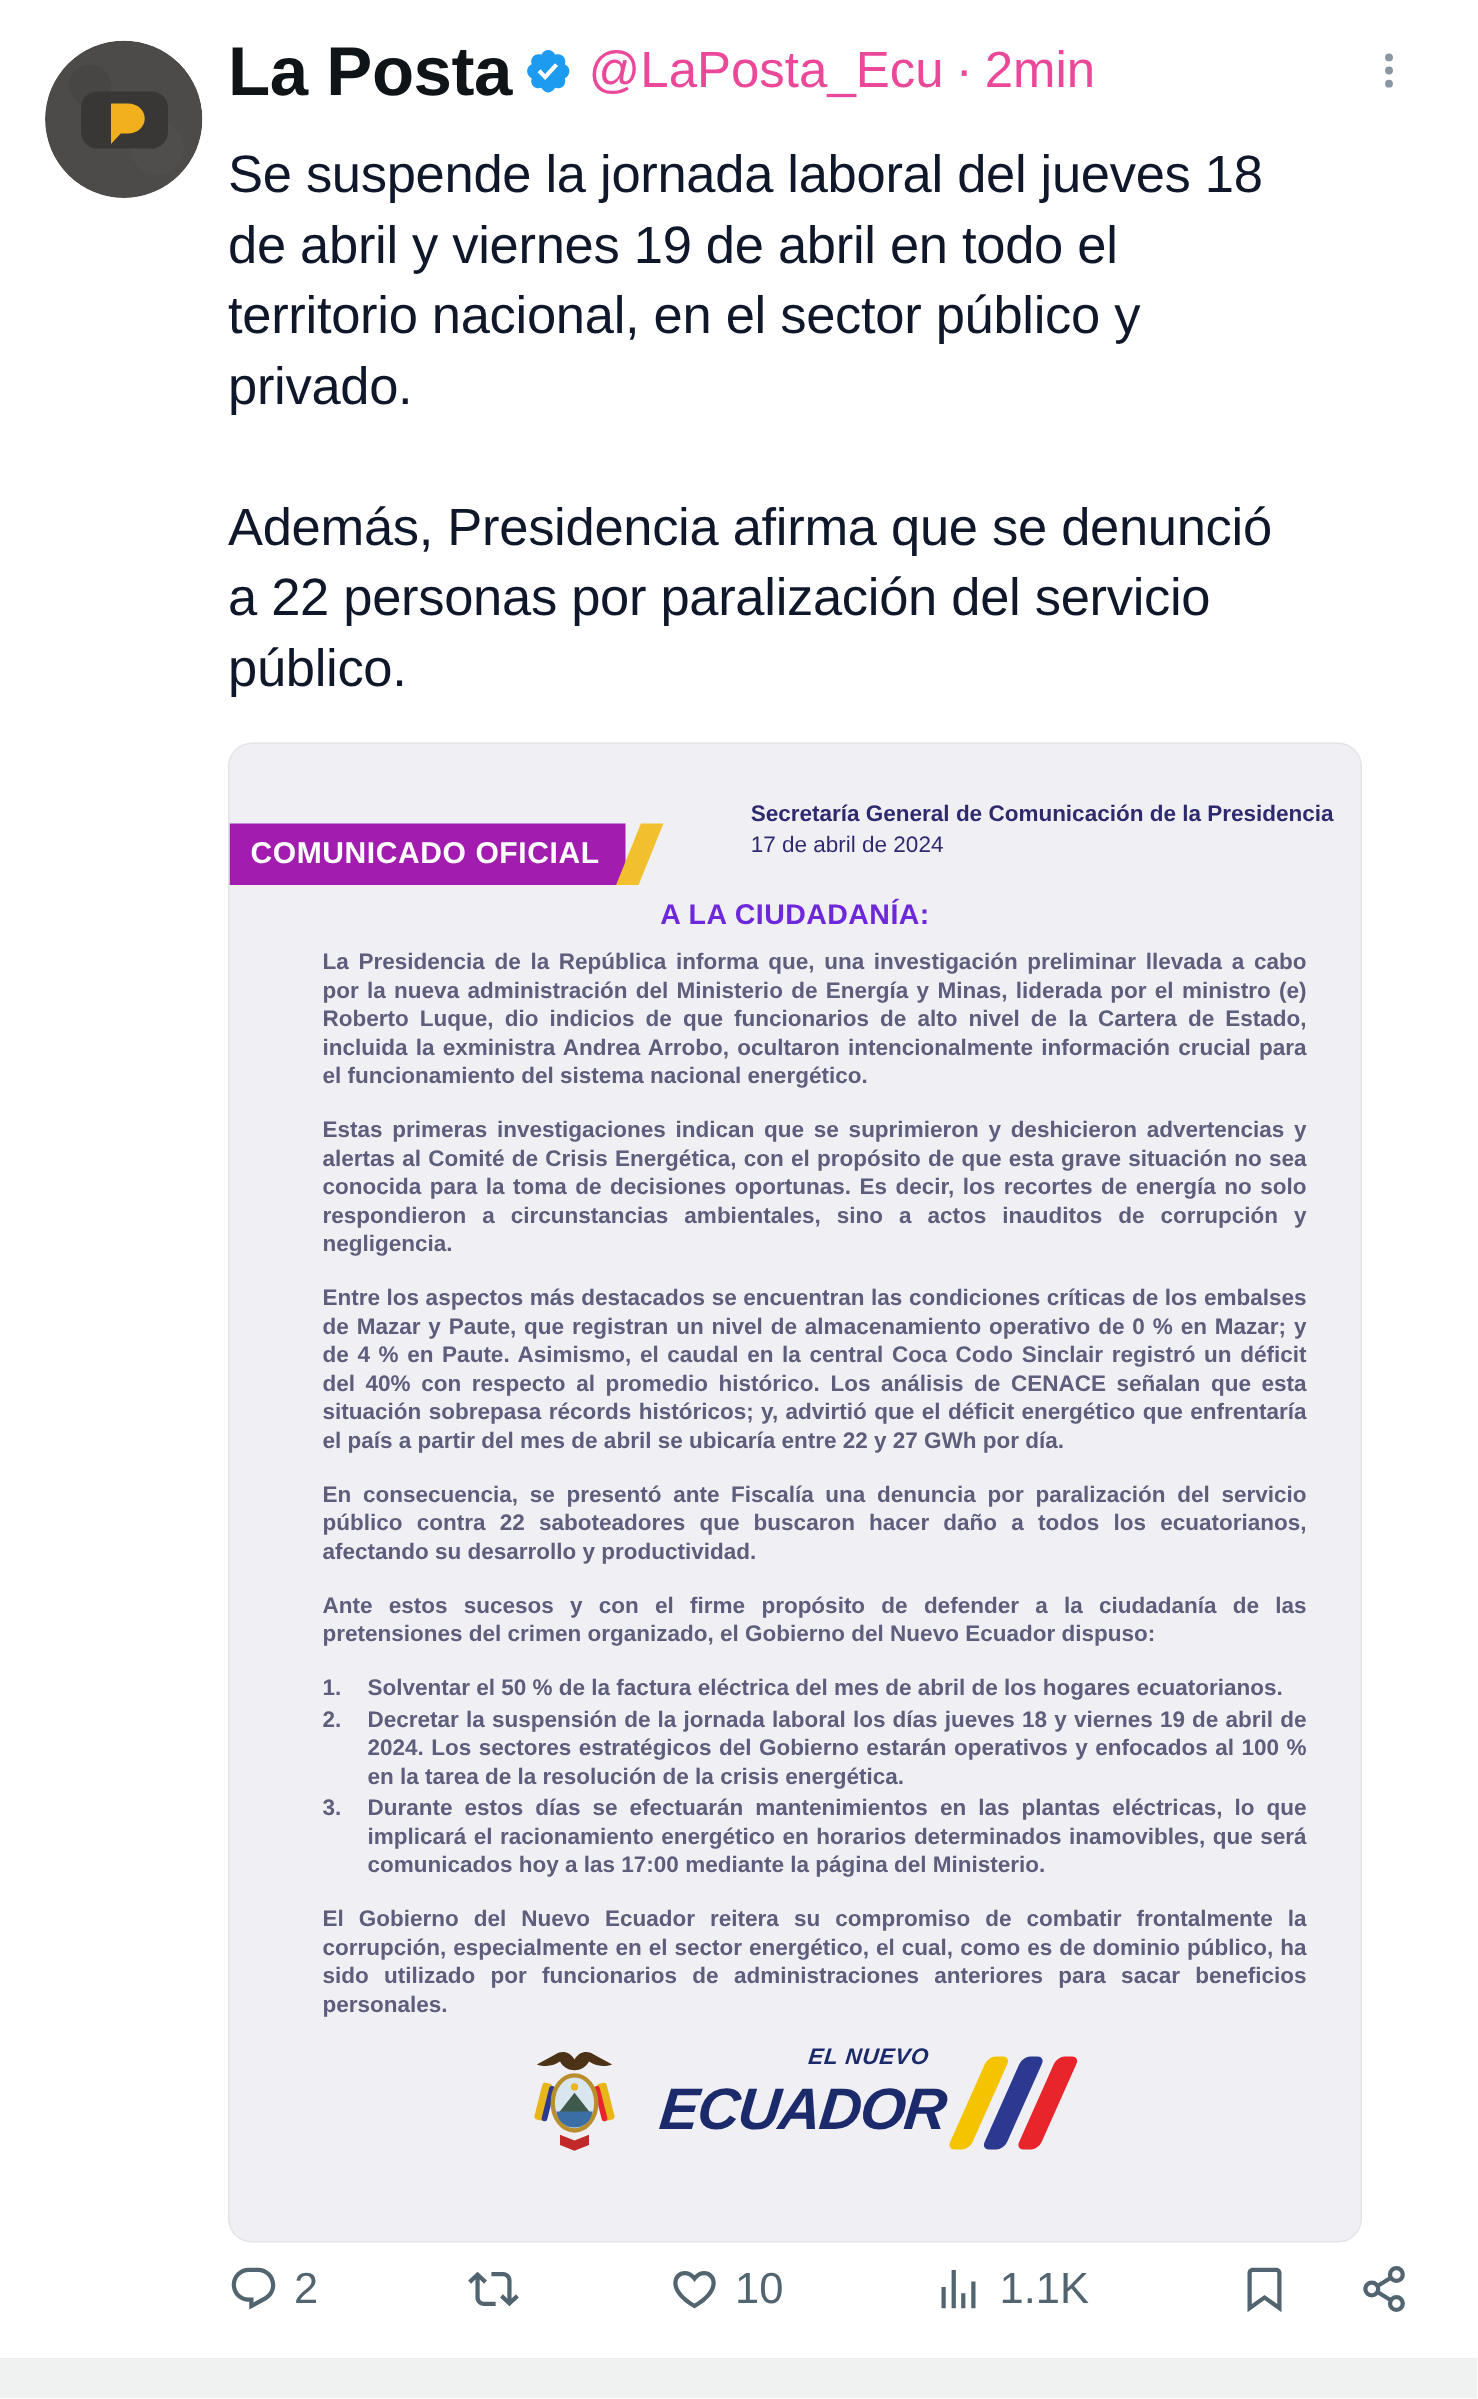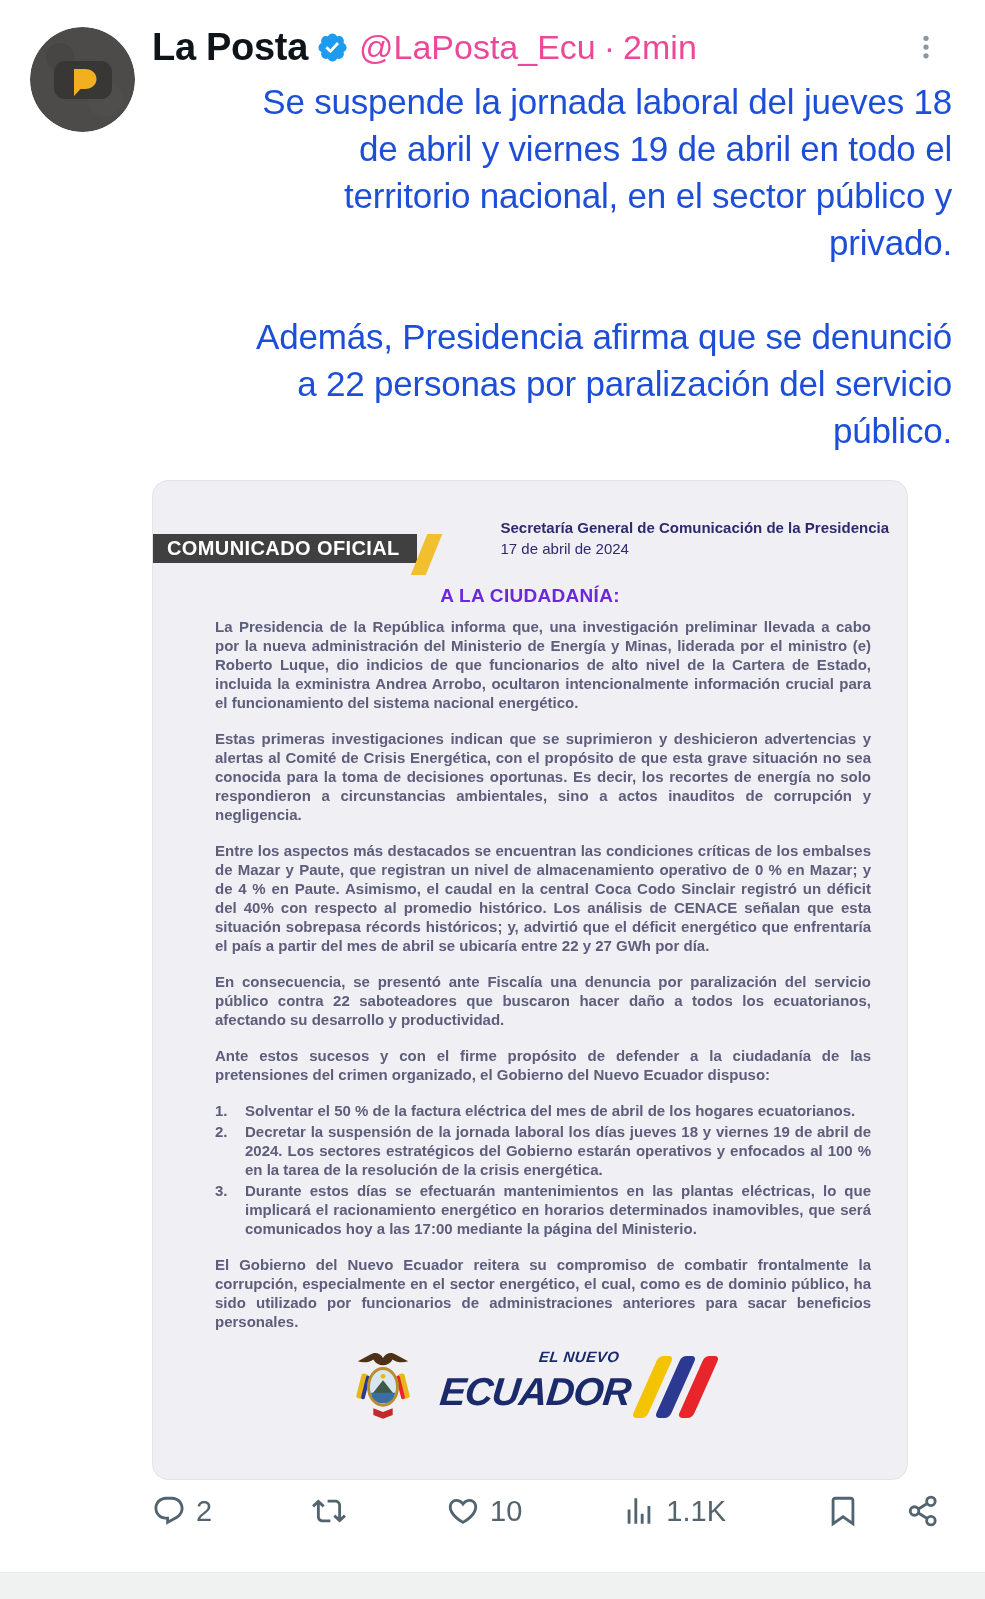--- a/index.html
+++ b/index.html
@@ -11,40 +11,40 @@
   .top-hairline{position:absolute;top:8px;left:0;width:985px;border-top:1px solid #ecef f1;}
   .hairline{position:absolute;left:0;width:985px;border-top:1px solid #ebeef0;}
 
   
   .avatar{position:absolute;left:30px;top:27px;width:105px;height:105px;border-radius:50%;overflow:hidden;cursor:pointer;}
 
   
   .content{position:absolute;left:152px;top:22px;width:803px;}
 
   .header-row{display:flex;align-items:center;height:50px;}
-  .author{font-size:38px;font-weight:bold;color:#0f1419;letter-spacing:-0.3px;cursor:pointer;}
+  .author{font-size:46px;font-weight:bold;color:#0f1419;letter-spacing:-0.3px;cursor:pointer;}
   .badge{width:33px;height:33px;margin-left:8px;flex:0 0 auto;}
   .handle-group{margin-left:10px;font-size:34px;color:#ec4899;white-space:nowrap;}
   .handle-group span{margin-right:8px;}
   .more-btn{margin-left:auto;width:34px;height:40px;display:flex;align-items:center;justify-content:center;cursor:pointer;margin-right:12px;}
 
-  .tweet-text{margin-top:6px;font-size:35px;line-height:47px;color:#1d4ed8;letter-spacing:-0.2px;width:800px;text-align:right;}
+  .tweet-text{margin-top:21px;font-size:35px;line-height:47px;color:#0f172a;letter-spacing:-0.2px;width:800px;}
   .tweet-text p{margin:0;white-space:pre-line;}
   .tweet-text p + p{margin-top:47px;}
 
   
   .card{
     margin-top:26px;width:756px;height:1000px;box-sizing:border-box;
     background:#f0eff3;border:1px solid #e3e3e8;border-radius:16px;
     position:relative;overflow:hidden;cursor:pointer;
   }
   .doc-header{position:relative;height:104px;}
   .banner{
-    position:absolute;left:0;top:53px;height:29px;width:250px;
-    background:#404040;color:#ffffff;display:flex;align-items:center;
+    position:absolute;left:0;top:53px;height:41px;width:250px;
+    background:#a21caf;color:#ffffff;display:flex;align-items:center;
     font-size:20px;font-weight:bold;letter-spacing:0.4px;padding-left:14px;
   }
   .banner-slash{
     position:absolute;left:266px;top:53px;height:41px;width:15px;
     background:#f2c02e;transform:skewX(-22deg);
   }
   .hdr-right{position:absolute;right:18px;top:38px;text-align:left;color:#2e2a6e;}
   .hdr-org{font-size:15px;font-weight:bold;}
   .hdr-date{font-size:15px;margin-top:4px;}
 

